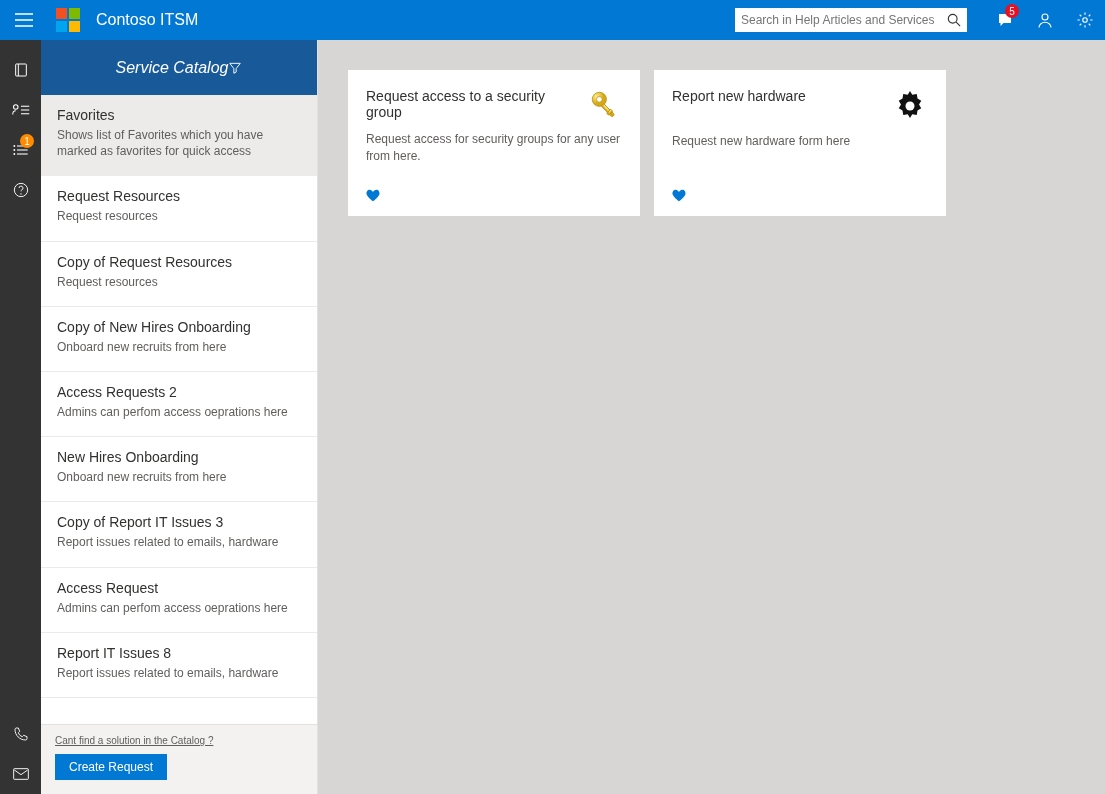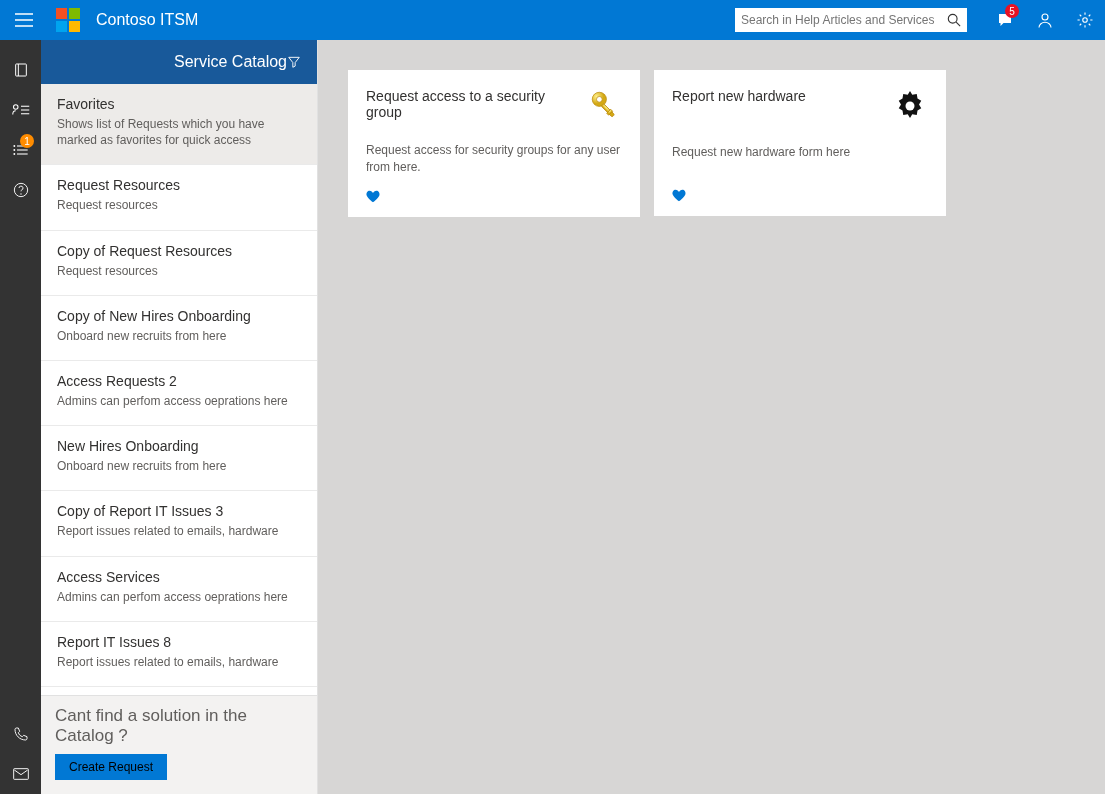--- a/index.html
+++ b/index.html
@@ -23,35 +23,35 @@
   .body-row { display:flex; height: calc(794px - 40px); }
 
   
   .rail { width: 41px; background:#333333; display:flex; flex-direction:column; align-items:center; padding-top:10px; gap:0; }
   .rail .rail-icon { width:41px; height:40px; display:flex; align-items:center; justify-content:center; color:#fff; position:relative; cursor:pointer; }
   .rail-spacer { flex:1; }
   .rail-badge { position:absolute; top:4px; left:20px; background:#ff8c00; color:#fff; font-size:10px; border-radius:8px; min-width:14px; height:14px; display:flex; align-items:center; justify-content:center; }
 
   
   .catalog { width: 277px; background:#fff; border-right:1px solid #e1e1e1; display:flex; flex-direction:column; }
-  .catalog-header { height:44px; background:#18599a; color:#fff; display:flex; align-items:center; padding:0 16px; justify-content:flex-end; }
+  .catalog-header { height:55px; background:#18599a; color:#fff; display:flex; align-items:center; padding:0 16px; justify-content:center;font-style:italic; }
   .catalog-header h2 { font-size:16px; font-weight:400; }
   .cat-list { flex:1; overflow-y:auto; }
   .cat-item { padding:12px 16px 16px 16px; border-bottom:1px solid #eaeaea; cursor:pointer; }
   .cat-item.selected { background:#edebe9; }
   .cat-item .ci-title { font-size:14px; color:#323130; margin-bottom:4px; }
   .cat-item .ci-desc { font-size:12px; color:#605e5c; line-height:1.35; }
   .catalog-footer { border-top:1px solid #e1e1e1; background:#f3f2f1; padding:10px 14px 14px 14px; }
-  .catalog-footer .ft-text { font-size:17px; color:#605e5c; margin-bottom:8px; }
-  .create-btn { background:#0178d4; color:#000000; border:none; padding:6px 14px; font-size:12px; cursor:pointer; }
+  .catalog-footer .ft-text { font-size:10px; color:#605e5c; margin-bottom:8px;text-decoration:underline; }
+  .create-btn { background:#0178d4; color:#ffffff; border:none; padding:6px 14px; font-size:12px; cursor:pointer; }
 
   
   .main { flex:1; background:#d7d6d5; padding:30px; display:flex; gap:14px; align-items:flex-start; }
   .card { width:292px; background:#fff; padding:18px 18px 14px 18px; min-height:146px; display:flex; flex-direction:column; cursor:pointer; box-shadow:0 0 0 rgba(0,0,0,0); }
-  .card-top { display:flex; align-items:flex-start; justify-content:space-between; margin-bottom:20px; }
+  .card-top { display:flex; align-items:flex-start; justify-content:space-between; margin-bottom:9px; }
   .card-title { font-size:14px; color:#323130; max-width:210px; }
   .card-desc { font-size:12px; color:#605e5c; line-height:1.4; flex:1; }
   .card-fav { margin-top:14px; color:#0178d4; }
   .key-icon { width:34px; height:34px; }
   .gear-icon { width:36px; height:36px; }
 
   svg { display:block; }
 </style>
 </head>
 <body>
@@ -156,21 +156,21 @@
       <h2>Service Catalog</h2>
       <span>
         <svg width="14" height="14" viewBox="0 0 24 24">
             <path d="M3 4h18l-7 9v6l-4 2v-8z" fill="none" stroke="#fff" stroke-width="1.6"></path>
           </svg>
       </span>
     </div>
     <div class="cat-list" id="cat-list">
         <div class="cat-item selected">
           <div class="ci-title">Favorites</div>
-          <div class="ci-desc">Shows list of Requests which you have marked as favorites for quick access</div>
+          <div class="ci-desc">Shows list of Favorites which you have marked as favorites for quick access</div>
         </div>
         <div class="cat-item">
           <div class="ci-title">Request Resources</div>
           <div class="ci-desc">Request resources</div>
         </div>
         <div class="cat-item">
           <div class="ci-title">Copy of Request Resources</div>
           <div class="ci-desc">Request resources</div>
         </div>
         <div class="cat-item">
@@ -183,21 +183,21 @@
         </div>
         <div class="cat-item">
           <div class="ci-title">New Hires Onboarding</div>
           <div class="ci-desc">Onboard new recruits from here</div>
         </div>
         <div class="cat-item">
           <div class="ci-title">Copy of Report IT Issues 3</div>
           <div class="ci-desc">Report issues related to emails, hardware</div>
         </div>
         <div class="cat-item">
-          <div class="ci-title">Access Services</div>
+          <div class="ci-title">Access Request</div>
           <div class="ci-desc">Admins can perfom access oeprations here</div>
         </div>
         <div class="cat-item">
           <div class="ci-title">Report IT Issues 8</div>
           <div class="ci-desc">Report issues related to emails, hardware</div>
         </div>
       </div>
     <div class="catalog-footer">
       <div class="ft-text">Cant find a solution in the Catalog ?</div>
       <button class="create-btn">Create Request</button>

